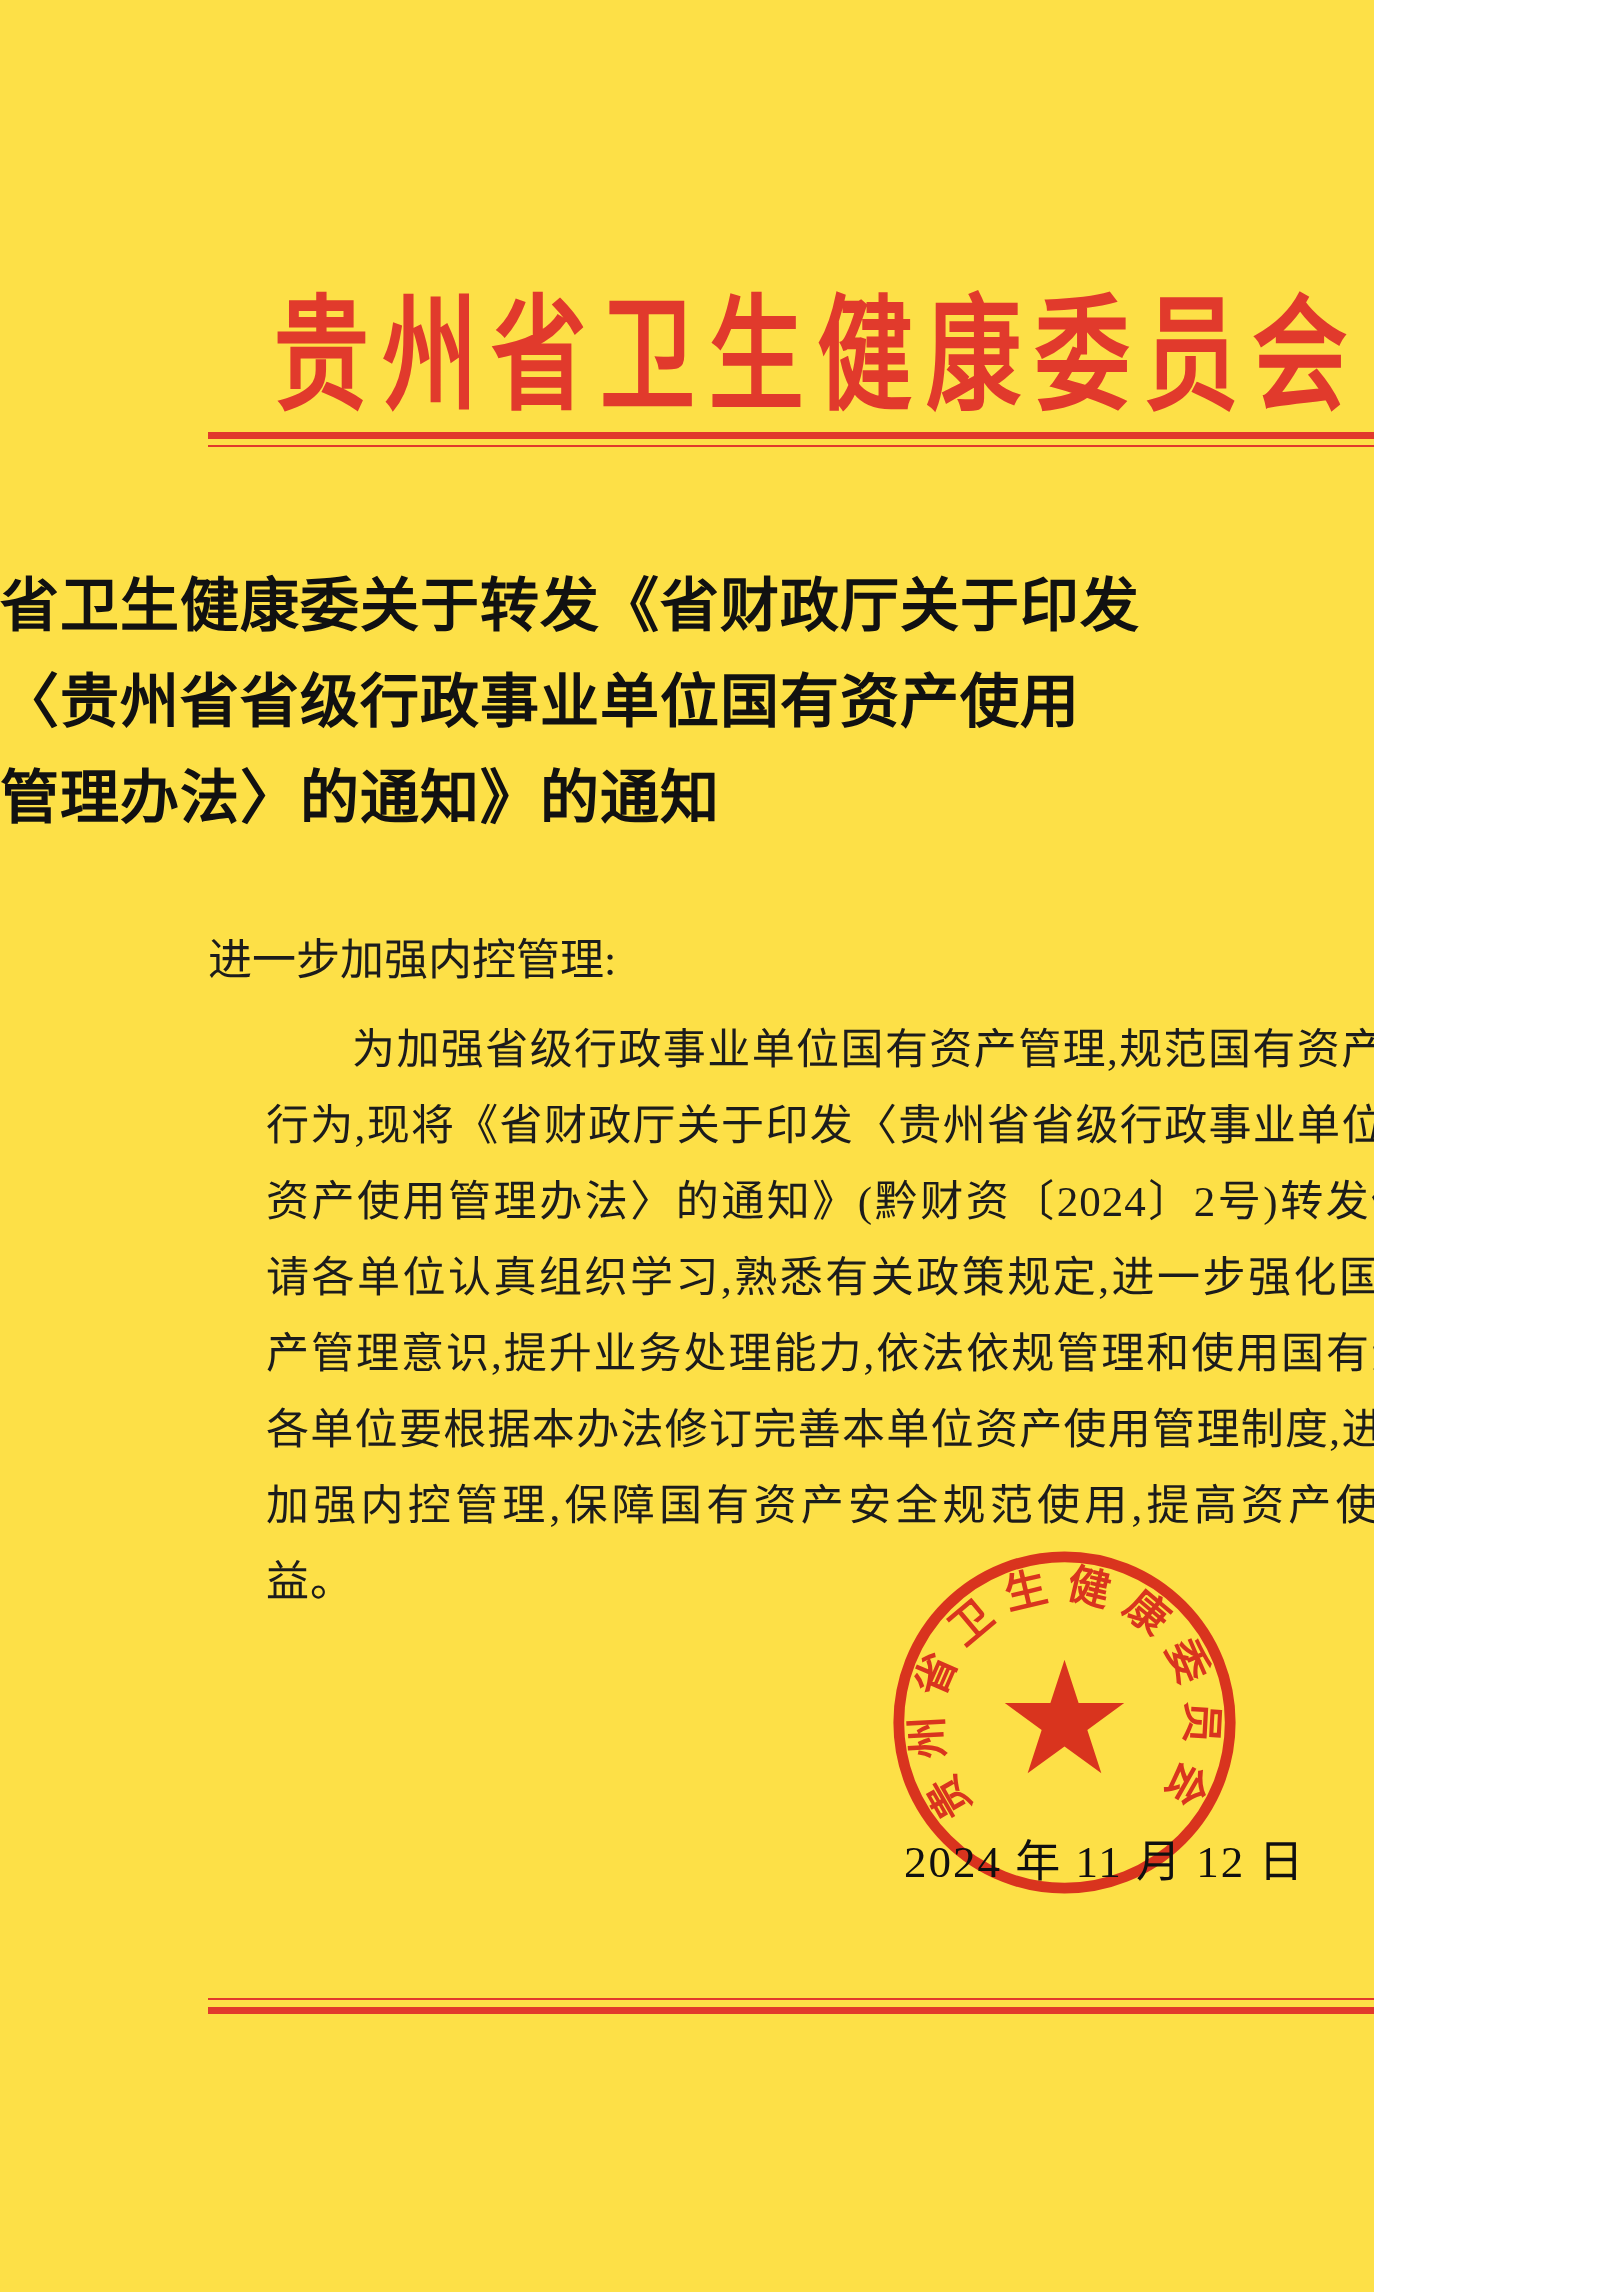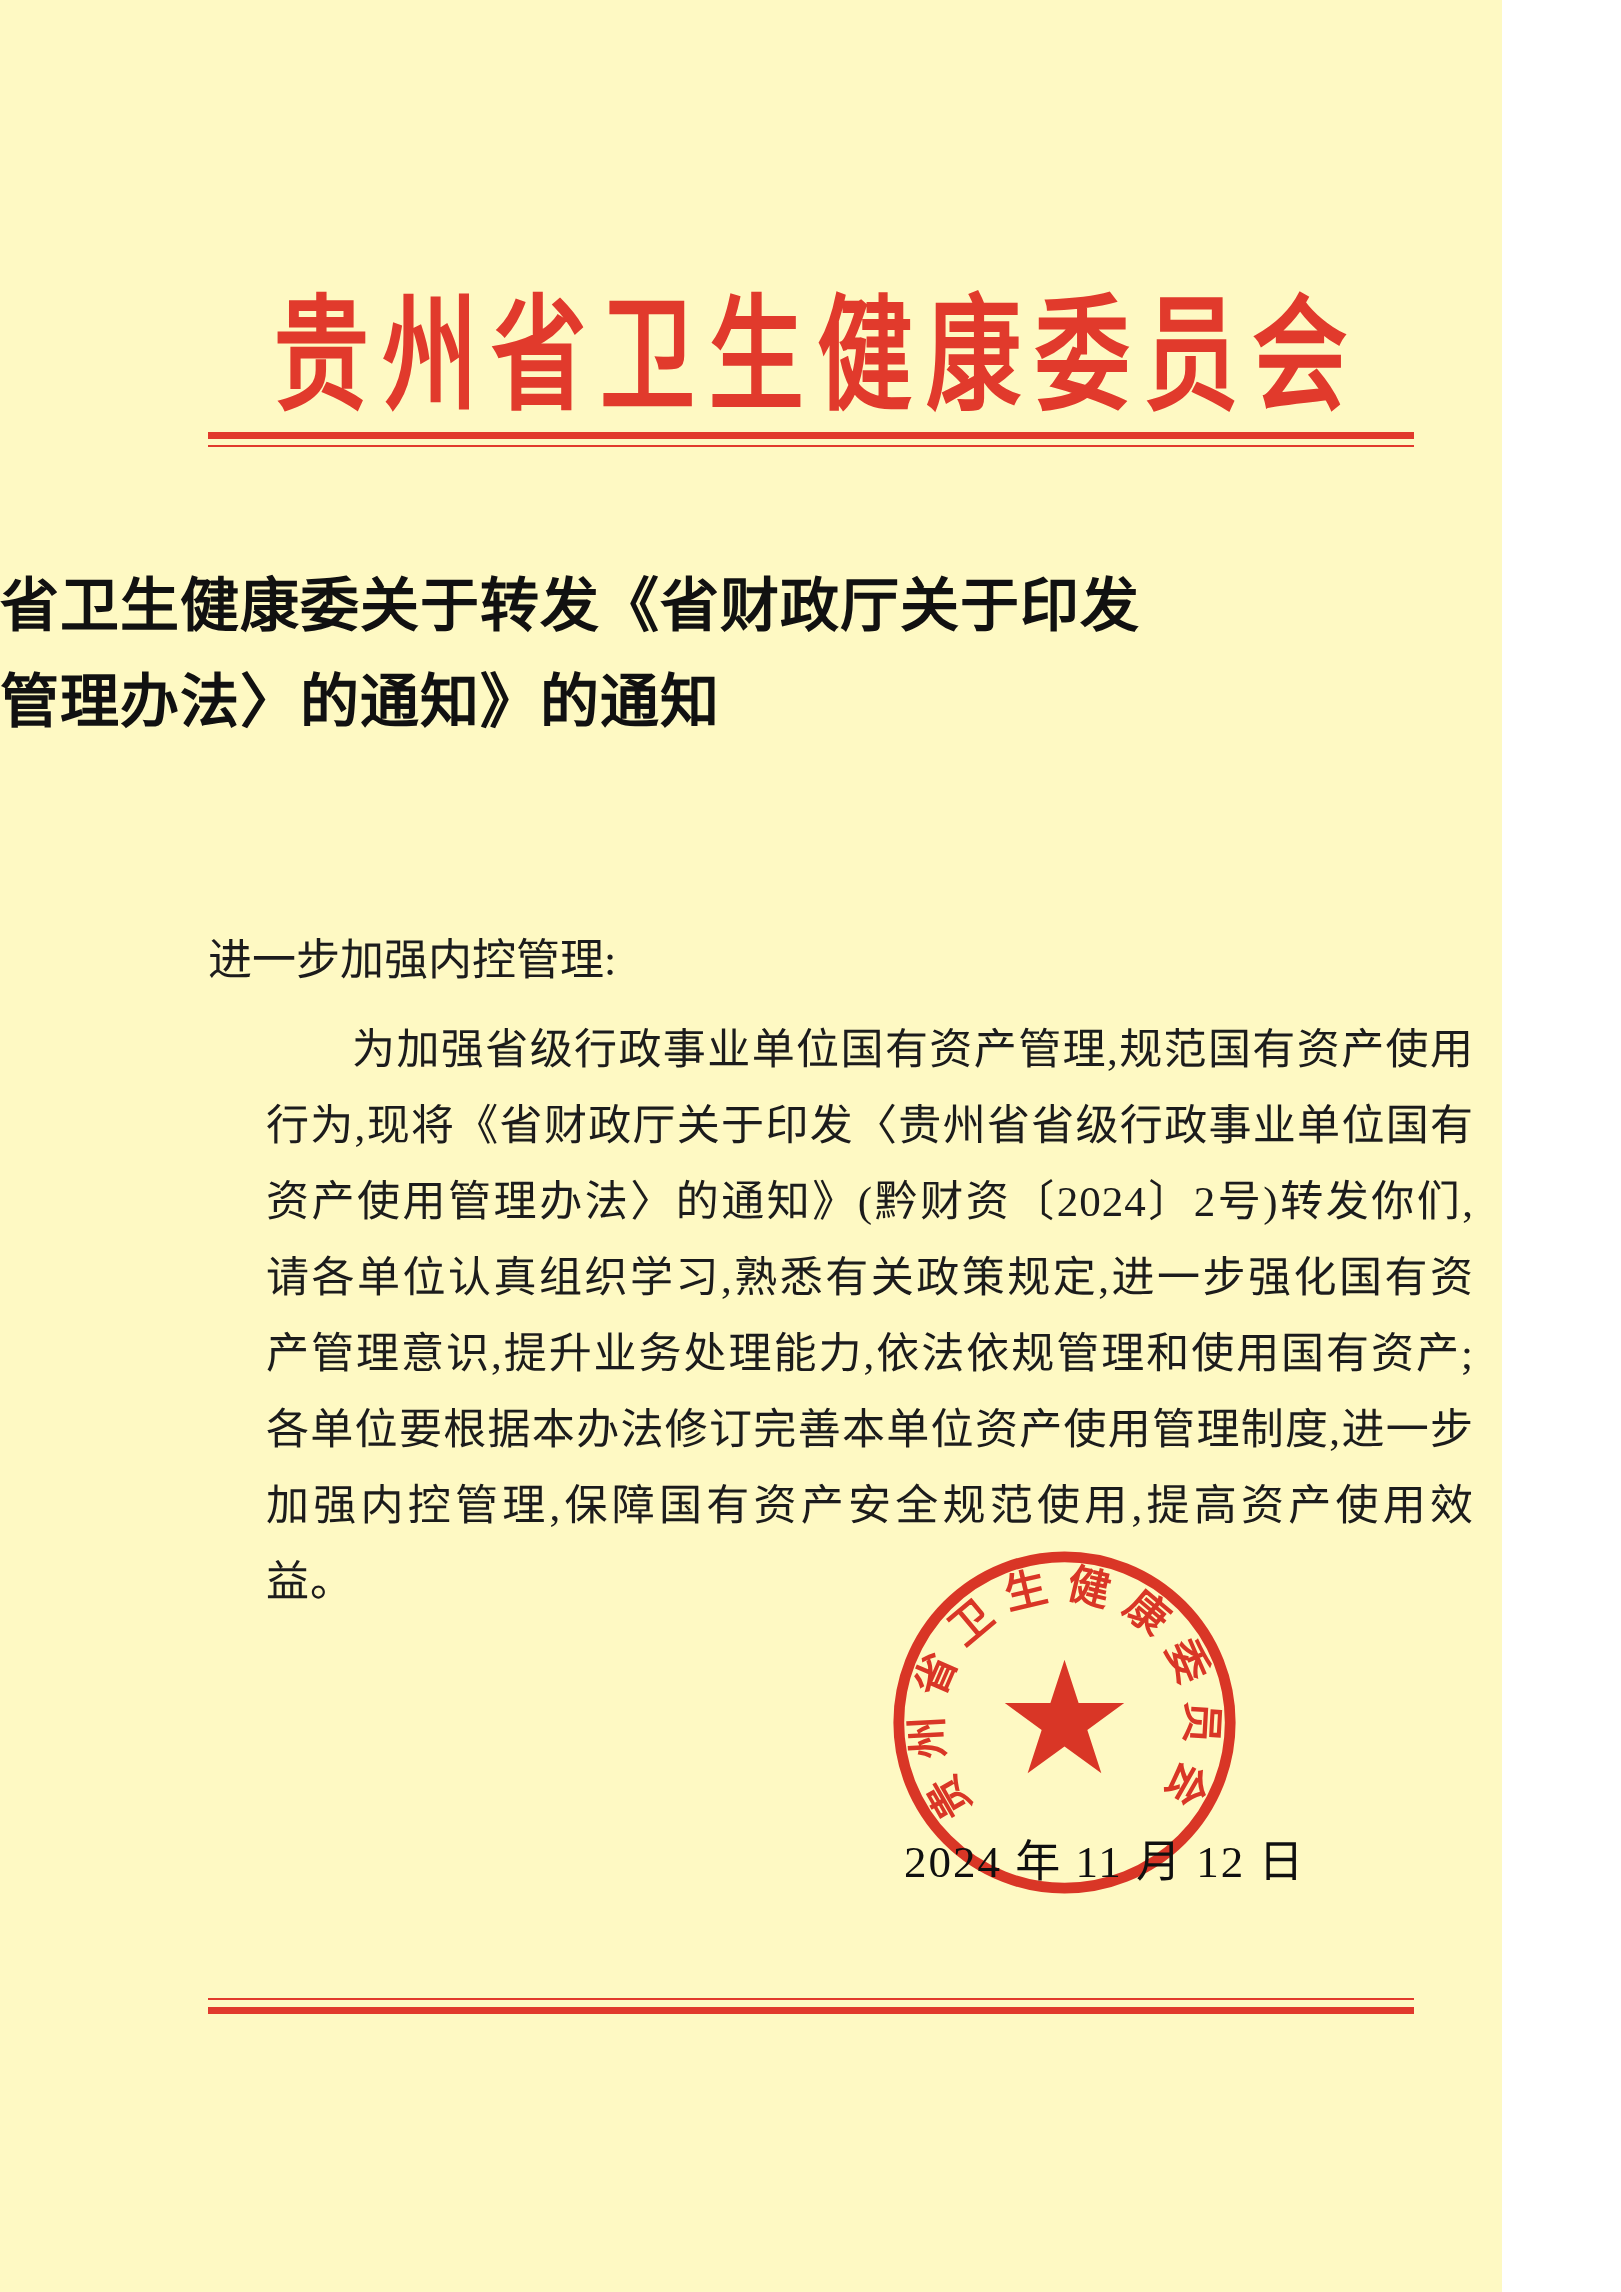--- a/index.html
+++ b/index.html
@@ -3,22 +3,22 @@
 <meta charset="utf-8">
 <style>
   :root{
     --accent-red:#e13a2c;
     --seal-red:#d7281b;
     --text-black:#1c1c1c;
   }
   html,body{margin:0;padding:0;background:#ffffff;}
   .page{
     position:relative;
-    width:1502px;height:2293px;
-    background:#fef9c3;
+    width:1374px;height:2293px;
+    background:#fde047;
     overflow:hidden;
     font-family:"Liberation Serif","DejaVu Serif",serif;
     color:var(--text-black);
   }
   
   .letterhead{
     position:absolute;top:271px;left:0;width:1621px;height:147px;
     display:flex;align-items:center;justify-content:center;
   }
   .letterhead-inner{
@@ -74,20 +74,21 @@
 
   <div class="letterhead">
     <div class="letterhead-inner">贵州省卫生健康委员会</div>
   </div>
 
   <div class="rule rule-thick-top"></div>
   <div class="rule rule-thin-top"></div>
 
   <div class="doc-title">
     <div>省卫生健康委关于转发《省财政厅关于印发</div>
+    <div>〈贵州省省级行政事业单位国有资产使用</div>
     <div>管理办法〉的通知》的通知</div>
   </div>
 
   <div class="salutation">进一步加强内控管理:</div>
 
   <div class="paragraph">为加强省级行政事业单位国有资产管理,规范国有资产使用行为,现将《省财政厅关于印发〈贵州省省级行政事业单位国有资产使用管理办法〉的通知》(黔财资〔2024〕2号)转发你们,请各单位认真组织学习,熟悉有关政策规定,进一步强化国有资产管理意识,提升业务处理能力,依法依规管理和使用国有资产;各单位要根据本办法修订完善本单位资产使用管理制度,进一步加强内控管理,保障国有资产安全规范使用,提高资产使用效益。</div>
 
   <svg class="seal" viewBox="0 0 360 360" xmlns="http://www.w3.org/2000/svg" aria-hidden="true">
     <circle class="seal-ring" cx="180" cy="180" r="169"></circle>
     <polygon class="seal-star" points="180,116 194.4,160.2 240.9,160.2 203.3,187.6 217.6,231.8 180,204.5 142.4,231.8 156.7,187.6 119.1,160.2 165.6,160.2"></polygon>

